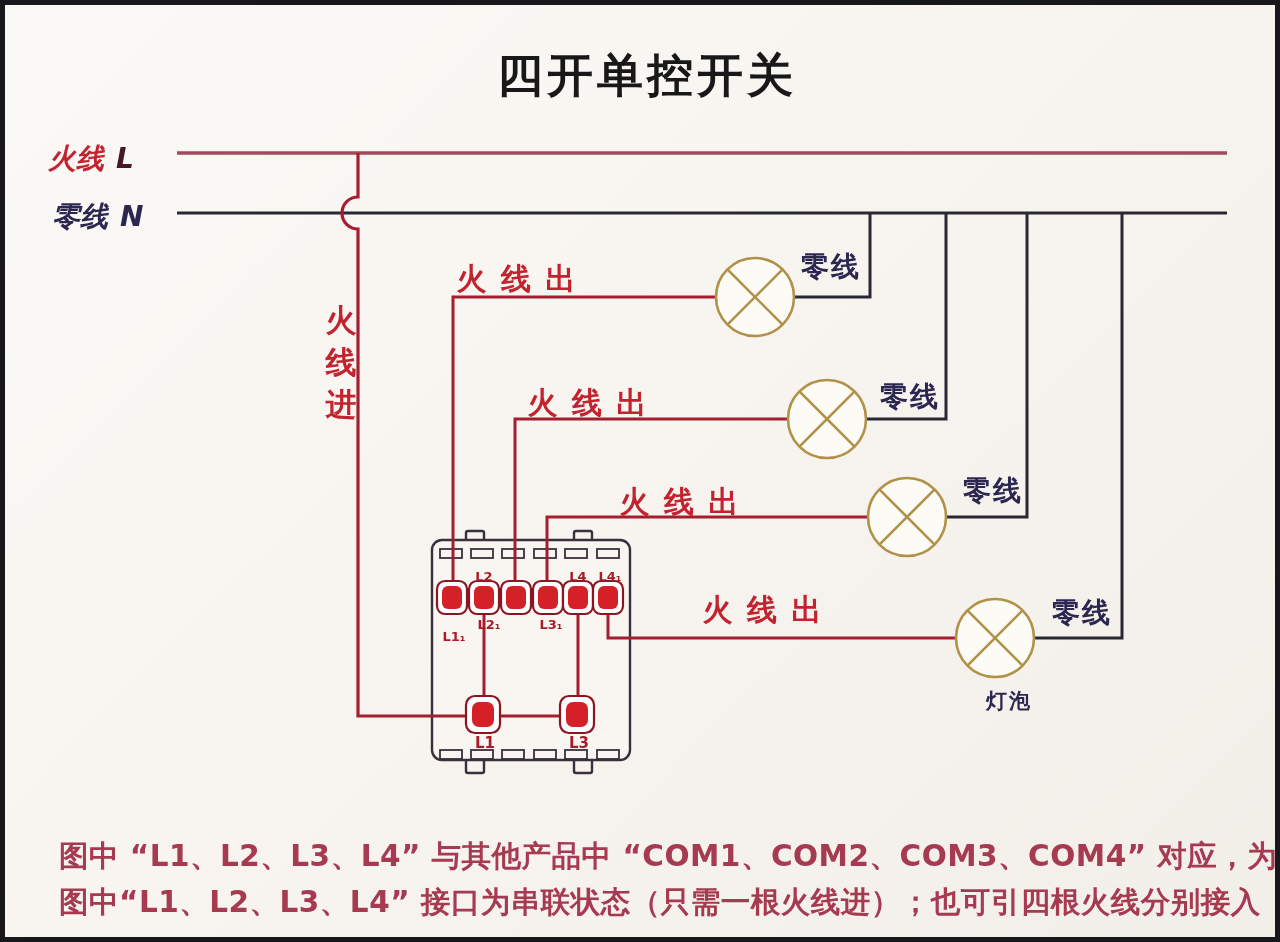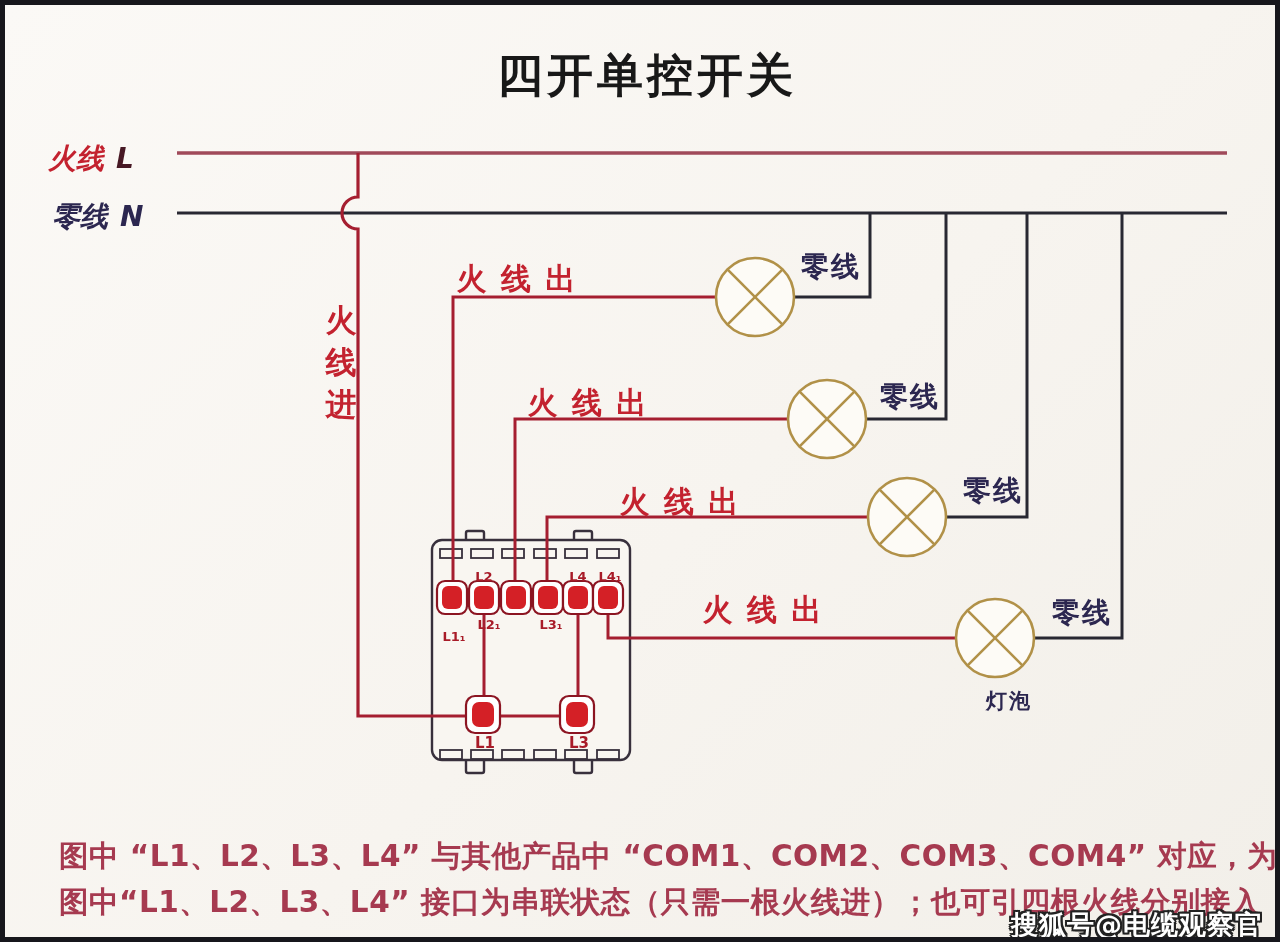--- a/index.html
+++ b/index.html
@@ -173,15 +173,14 @@
   <div class="abs ctr term-label" style="left:605px;top:564px;">L4₁</div>
   <div class="abs ctr term-label" style="left:449px;top:616px;margin-top:8px;">L1₁</div>
   <div class="abs ctr term-label" style="left:484px;top:612px;">L2₁</div>
   <div class="abs ctr term-label" style="left:546px;top:612px;">L3₁</div>
   <div class="abs ctr term-label-big" style="left:480px;top:729px;">L1</div>
   <div class="abs ctr term-label-big" style="left:574px;top:729px;">L3</div>
 
   <div class="abs note-line" id="note1">图中 “L1、L2、L3、L4” 与其他产品中 “COM1、COM2、COM3、COM4” 对应，为同一接口</div>
   <div class="abs note-line" id="note2">图中“L1、L2、L3、L4” 接口为串联状态（只需一根火线进）；也可引四根火线分别接入</div>
 
-  <div class="abs" id="watermark">搜狐号@电缆观察官</div>
 
 </div>
 
 </body></html>

